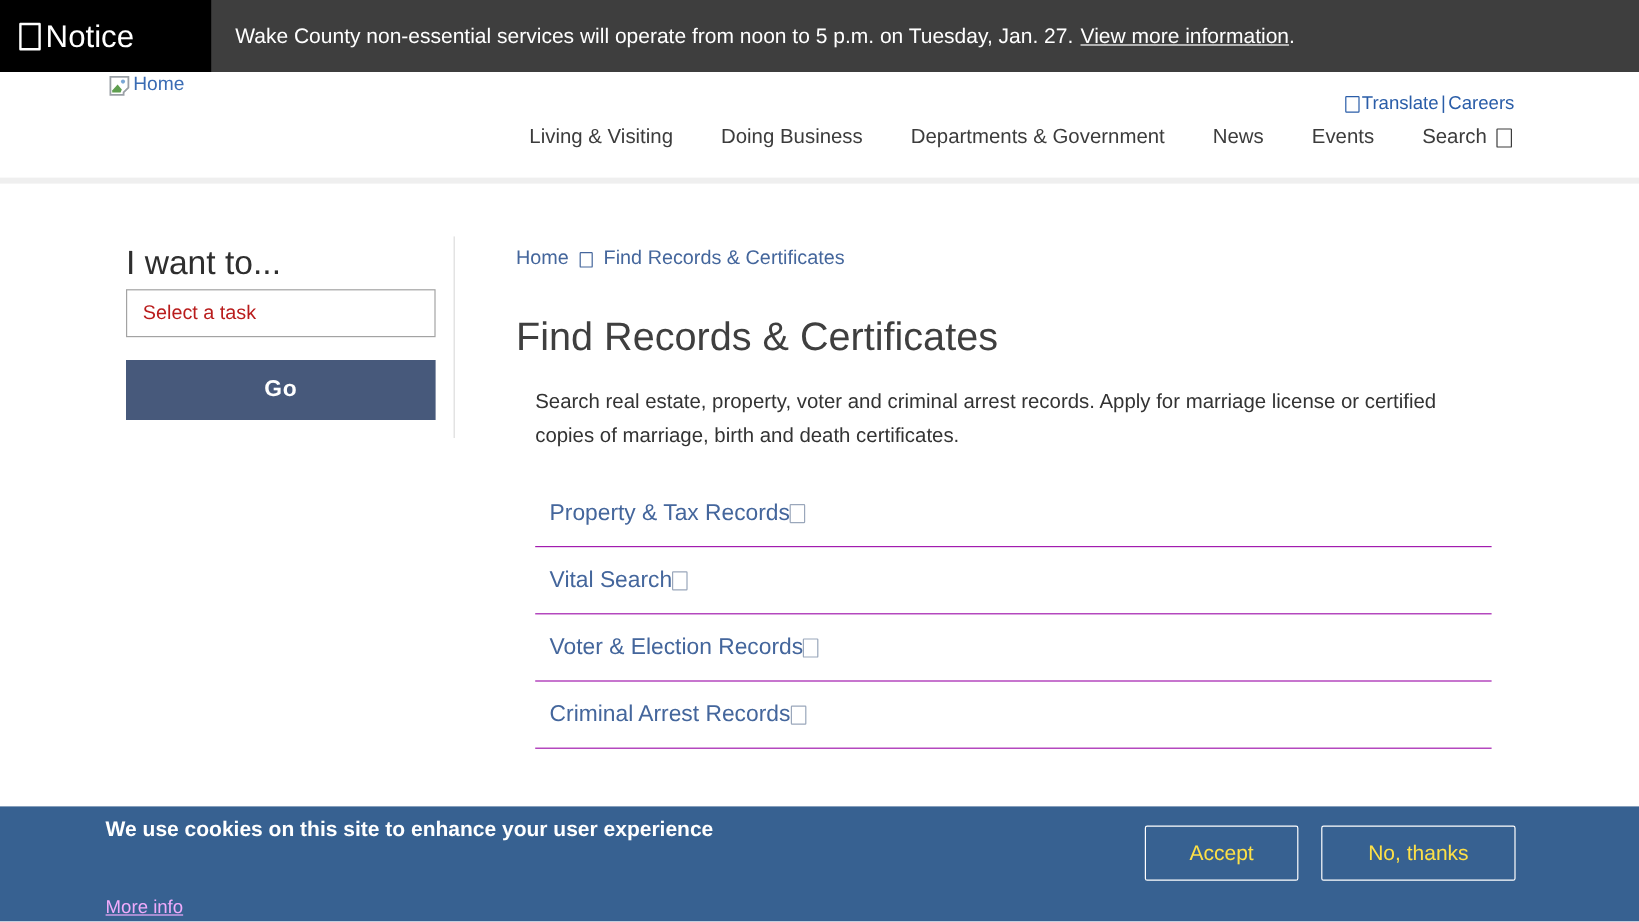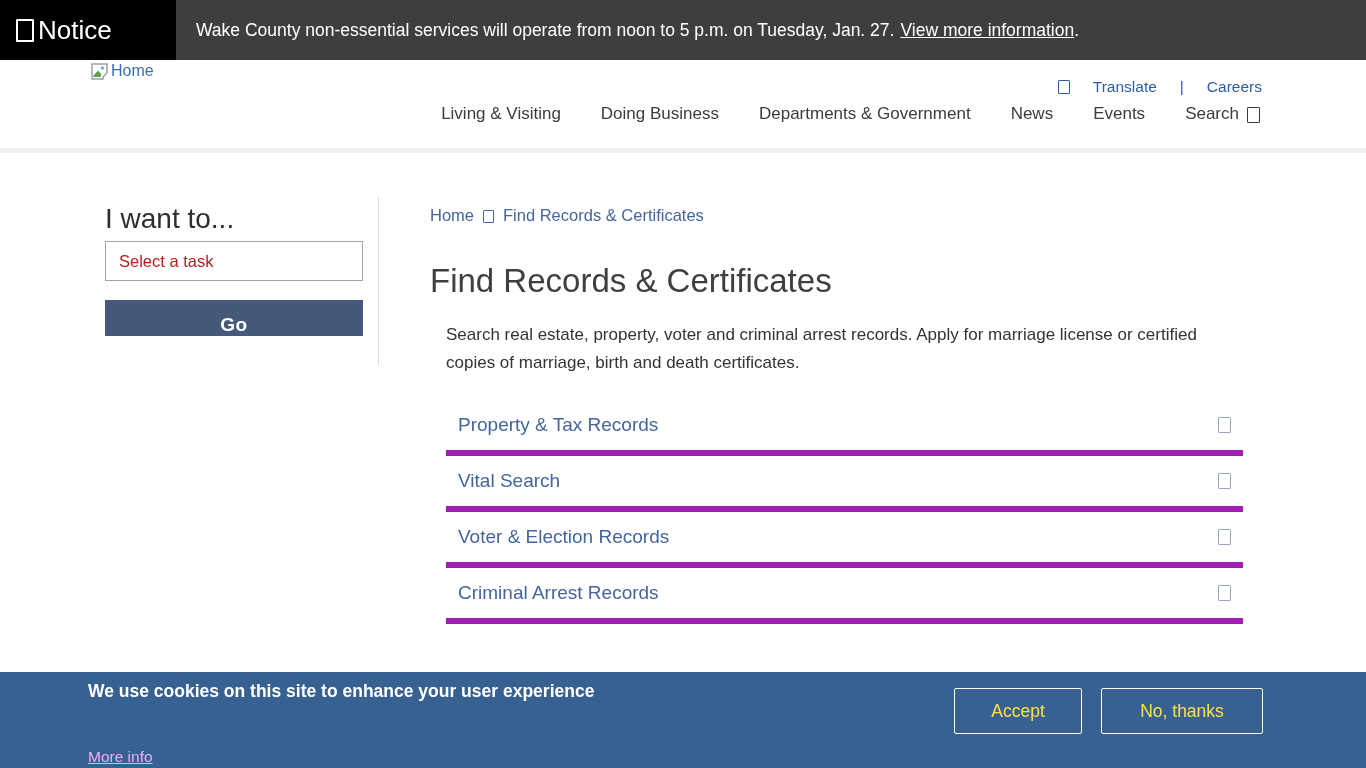--- a/index.html
+++ b/index.html
@@ -23,53 +23,53 @@
   .tofu-bread { width:11px; height:13px; margin:0 9px; position:relative; top:1px; }
   .tofu-acc { width:13px; height:16px; color:#9aa7bb; }
   .tofu-search { width:13px; height:16px; margin-left:8px; position:relative; top:1px; }
 
   
   .header { position:absolute; top:60px; left:0; width:1366px; height:88px; background:#fff; }
   .logo { position:absolute; left:90px; top:2px; display:flex; align-items:flex-start;
     color:#3a6cb4; font-size:16px; cursor:pointer; }
   .logo svg { margin-right:2px; }
   .utility { position:absolute; top:18px; right:104px; display:flex; align-items:center;
-    gap:23px; color:#2a5da8; font-size:15.5px; }
+    gap:2px; color:#2a5da8; font-size:15.5px; }
   .utility a { color:#2a5da8; text-decoration:none; cursor:pointer; }
   .utility .sep { color:#2a5da8; }
   .main-nav { position:absolute; top:44px; right:106px; display:flex; gap:40px;
     font-size:17px; color:#3c3c3c; align-items:center; }
   .main-nav a { color:#3c3c3c; text-decoration:none; cursor:pointer; white-space:nowrap;
     display:flex; align-items:center; }
   .header-band { position:absolute; top:148px; left:0; width:1366px; height:5px;
     background:#efefef; }
 
   
   .sidebar-heading { position:absolute; left:105px; top:203px; font-size:28px;
     color:#2e2e2e; font-weight:400; }
   .task-select { position:absolute; left:105px; top:241px; width:258px; height:40px;
     border:1px solid #a3a3a3; background:#fff; color:#b91c1c; font-size:16.5px;
     line-height:38px; padding:0 13px; cursor:pointer; }
-  .go-button { position:absolute; left:105px; top:300px; width:258px; height:36px;
+  .go-button { position:absolute; left:105px; top:300px; width:258px; height:50px;
     background:#47597B; color:#fff; font-weight:bold; font-size:19px; text-align:center;
     line-height:50px; letter-spacing:.5px; cursor:pointer; border:none; }
   .v-divider { position:absolute; left:378px; top:197px; width:1px; height:168px;
     background:#ddd; }
 
   
   .breadcrumb { position:absolute; left:430px; top:206px; font-size:16.5px;
     color:#44669C; display:flex; align-items:center; }
   .breadcrumb a { color:#44669C; text-decoration:none; cursor:pointer; }
   .page-title { position:absolute; left:430px; top:262px; font-size:33px;
     font-weight:400; color:#3F3F3F; }
   .description { position:absolute; left:446px; top:321px; width:800px;
     font-size:17px; line-height:27.5px; color:#333; }
   .accordion { position:absolute; left:446px; top:400px; width:797px; }
-  .acc-row { height:56px; display:flex; align-items:center; justify-content:space-between;
-    border-bottom:6px solid #a21caf; cursor:pointer; padding:0 12px; }
+  .acc-row { height:56px; display:flex; align-items:center; justify-content:flex-start;
+    border-bottom:1px solid #a21caf; cursor:pointer; padding:0 12px; }
   .acc-label { color:#44669C; font-size:19px; }
 
   
   .cookie-banner { position:absolute; top:672px; left:0; width:1366px; height:96px;
     background:#376191; color:#fff; }
   .cookie-heading { position:absolute; left:88px; top:9px; font-size:17.5px; font-weight:bold; }
   .cookie-body { position:absolute; left:88px; top:43px; font-size:15.5px; }
   .cookie-more { position:absolute; left:88px; top:76px; font-size:15.5px; color:#f0abfc;
     text-decoration:underline; cursor:pointer; }
   .cookie-btn { position:absolute; top:16px; height:46px; background:transparent;

